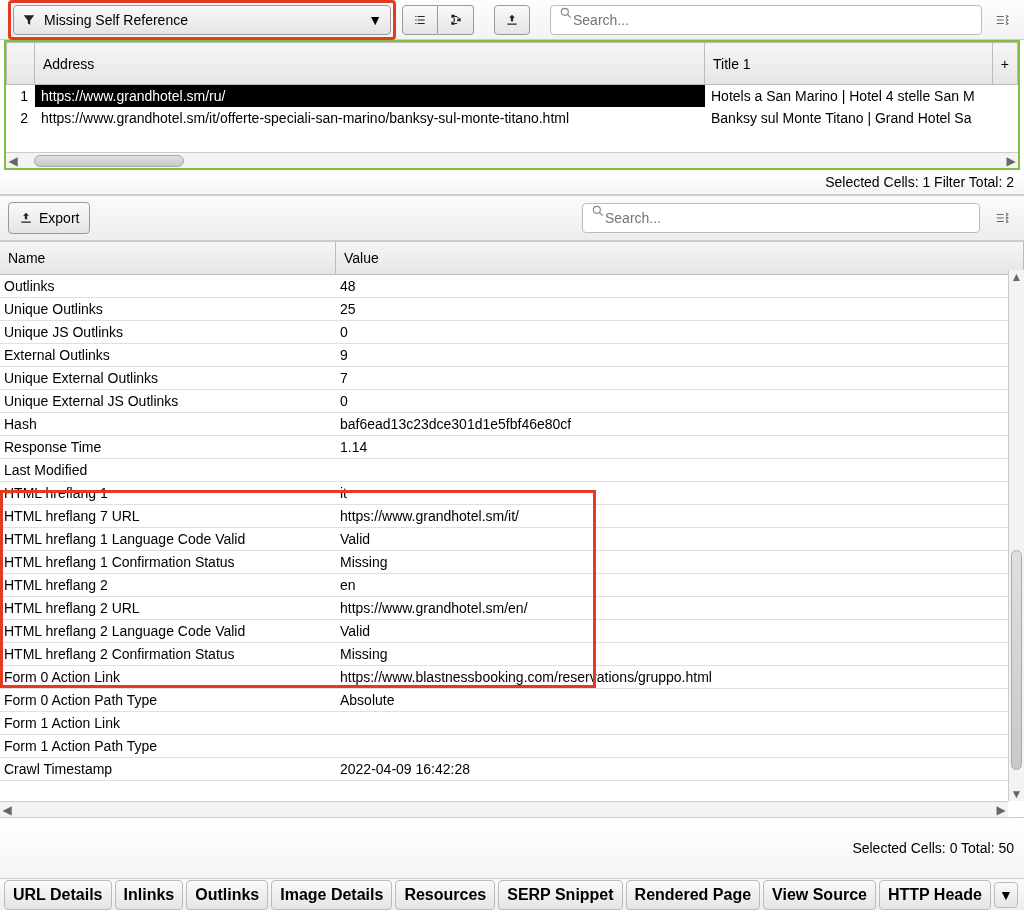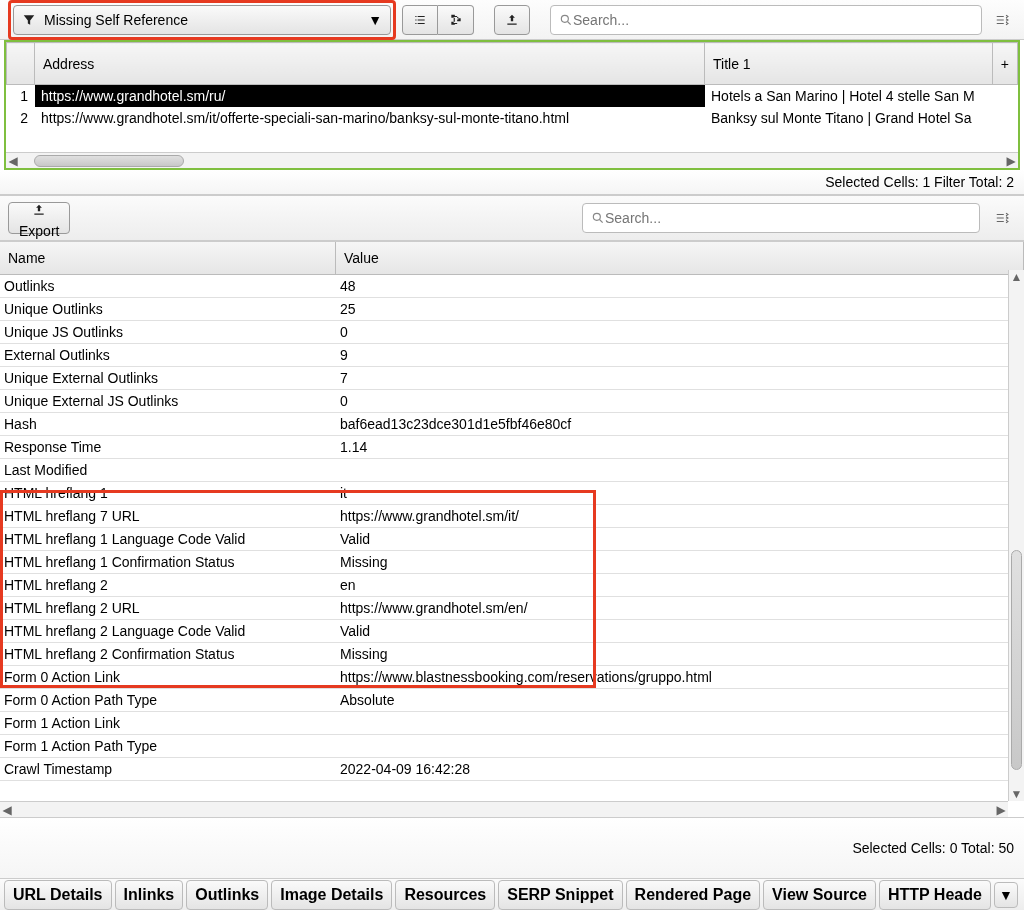--- a/index.html
+++ b/index.html
@@ -35,21 +35,21 @@
   }
   .filter-dropdown .left { display:flex; align-items:center; gap:8px; }
   .tb-btn {
     display:flex;align-items:center;justify-content:center;
     height:30px; width:36px;
     background: linear-gradient(#fafafa,#e4e4e4);
     border:1px solid #999; border-radius:4px;
   }
   .tb-sep { width:8px; }
   .search-box {
-    flex:1; display:flex; align-items:center;
+    flex:1; display:flex; 
     height:30px; padding:0 8px;
     background:#fff; border:1px solid #bbb; border-radius:4px;
     color:#888;
   }
   .search-box input { border:none;outline:none;flex:1;font-size:14px;background:transparent;}
   .settings-btn{width:28px;height:28px;display:flex;align-items:center;justify-content:center;color:#666;}
   .red-box { border:3px solid #e63a20; border-radius:4px; padding:2px; display:flex; gap:6px; align-items:center;}
   .btn-group{display:flex;}
   .btn-group .tb-btn{border-radius:0;}
   .btn-group .tb-btn:first-child{border-top-left-radius:4px;border-bottom-left-radius:4px;}
@@ -66,21 +66,21 @@
   .top-table td{padding:2px 6px;border:1px solid transparent;height:22px;white-space:nowrap;}
   .row-num{width:28px;text-align:right;padding-right:6px;background:#fff;}
   .row-selected td.addr{background:#000000;color:#fff;}
   .corner-plus{width:18px;text-align:center;}
   .hscroll{position:absolute;bottom:0;left:0;right:0;height:16px;background:#f3f3f3;border-top:1px solid #ccc;display:flex;align-items:center;}
   .hscroll .thumb{background:linear-gradient(#e0e0e0,#c8c8c8);height:12px;width:150px;margin-left:14px;border:1px solid #aaa;border-radius:6px;}
   .hscroll .arrow{width:14px;text-align:center;color:#666;font-size:12px;}
   .status-right{text-align:right;padding:4px 10px;font-size:14px;color:#000;border-bottom:1px solid #ccc;background:linear-gradient(#fff,#f5f5f5);}
   
   .midbar{display:flex;align-items:center;gap:8px;padding:6px 8px;background:linear-gradient(#fbfbfb,#ededed);border-top:1px solid #ccc;border-bottom:1px solid #ccc;}
-  .export-btn{display:flex;align-items:center;gap:6px;height:32px;padding:0 10px;background:linear-gradient(#fafafa,#e4e4e4);border:1px solid #999;border-radius:4px;flex-direction:column;}
+  .export-btn{display:flex;align-items:center;gap:6px;height:32px;padding:0 10px;background:linear-gradient(#fafafa,#e4e4e4);border:1px solid #999;border-radius:4px;}
   .midbar .spacer{flex:1;}
   
   .details-wrap{height:576px;position:relative;overflow:hidden;margin:0;border-top:1px solid #ccc;}
   .details-head{display:flex;background:linear-gradient(#f6f6f6,#e6e6e6);border-bottom:1px solid #bbb;}
   .details-head div{padding:8px 8px;border-right:1px solid #bbb;}
   .col-name{width:336px;}
   .col-value{flex:1;}
   .details-body{height:534px;overflow:hidden;}
   .detail-row{display:flex;border-bottom:1px solid #e0e0e0;}
   .detail-row .n{width:336px;padding:3px 4px;}

